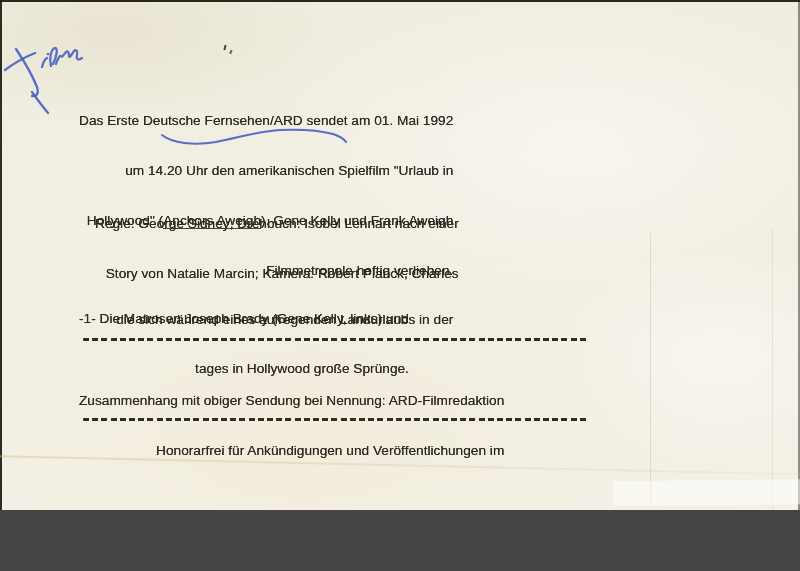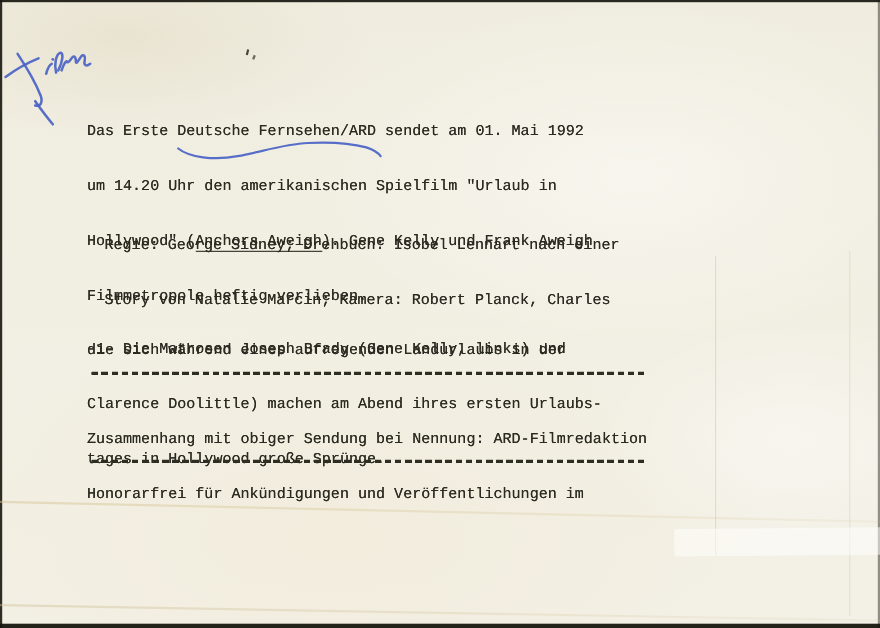--- a/index.html
+++ b/index.html
@@ -1,28 +1,29 @@
 <!DOCTYPE html>
 <html><head>
 <meta charset="utf-8">
 <style>
   html,body{margin:0;padding:0;background:#444;}
   #photo-back{
     position:relative;
-    width:800px;height:571px;
+    width:800px;height:510px;
     overflow:hidden;
     background-color:#f1eee2;
     background-image:
       radial-gradient(ellipse 320px 130px at 14% 6%, rgba(227,220,197,0.55), transparent 70%),
       radial-gradient(ellipse 420px 220px at 72% 28%, rgba(255,255,251,0.45), transparent 72%),
       radial-gradient(ellipse 520px 260px at 38% 86%, rgba(241,233,211,0.5), transparent 75%),
       radial-gradient(ellipse 260px 160px at 90% 70%, rgba(255,255,252,0.4), transparent 70%),
       linear-gradient(180deg,#f0ede0,#f3f0e6);
-    font-family:Liberation Mono, monospace;
+    font-family:Liberation Sans, sans-serif;
     color:#2b2a21;
+    text-align:right;
   }
   .edge{position:absolute;background:#17170f;}
   .edge.top{left:0;top:0;width:800px;height:2px;opacity:.92;}
   .edge.left{left:0;top:0;width:2px;height:571px;opacity:.9;}
   .edge.bottom{left:0;top:567px;width:800px;height:4px;opacity:.95;}
   .edge.right{left:798px;top:0;width:2px;height:571px;opacity:.45;}
 
   .typed{
     position:absolute;
     font-size:13.7px;
@@ -100,21 +101,20 @@
     <path d="M4,9 C14,17 36,20 58,16 C80,12 100,5 122,4 C142,3 160,4 175,8 C181,10 186,13 188,16"></path>
   </svg>
 
   <div class="typed" style="left:79px;top:183px;margin-left:16px;">
     <div class="line">Regie: George Sidney; Drehbuch: Isobel Lennart nach einer</div>
     <div class="line">Story von Natalie Marcin; Kamera: Robert Planck, Charles</div>
   </div>
 
   <div class="typed" style="left:79px;top:278px;">
     <div class="line">-1- Die Matrosen Joseph Brady (Gene Kelly, links) und</div>
-    <div class="line">Clarence Doolittle) machen am Abend ihres ersten Urlaubs-</div>
     <div class="line">tages in Hollywood große Sprünge.</div>
   </div>
 
   <div class="dashed-rule" style="top:338px;"></div>
 
   <div class="typed" style="left:79px;top:360px;">
     <div class="line">Zusammenhang mit obiger Sendung bei Nennung: ARD-Filmredaktion</div>
     <div class="line">Honorarfrei für Ankündigungen und Veröffentlichungen im</div>
   </div>
 

